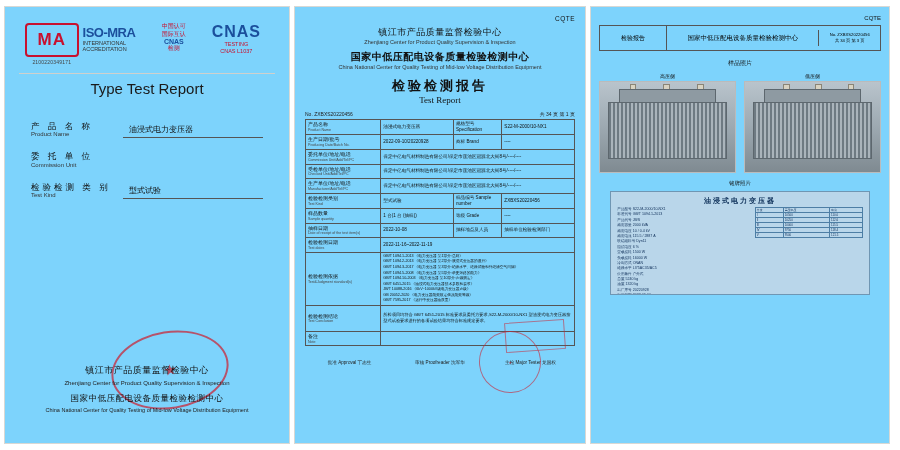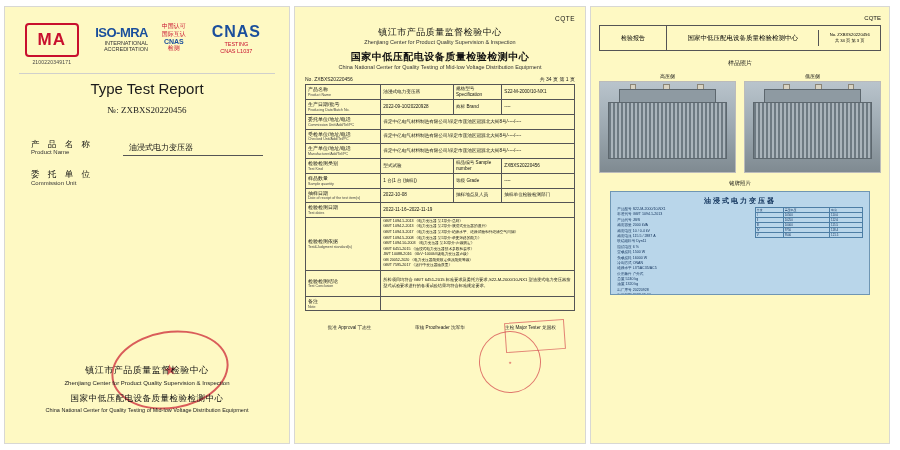--- a/index.html
+++ b/index.html
@@ -11,21 +11,21 @@
   }
   .sheet-row {
     display: flex;
     width: 900px; height: 450px;
     gap: 4px;
     padding: 6px 4px;
     background: #ffffff;
   }
   .page {
     position: relative;
-    background: #fef9c3;
+    background: #7dd3fc;
     border: 1px solid #d8d8d4;
     overflow: hidden;
   }
   .page1 { width: 286px; }
   .page2 { width: 292px; }
   .page3 { width: 300px; }
 
   
   .p1-inner { position: absolute; inset: 6px 10px; }
   .logos {
@@ -33,21 +33,21 @@
     padding: 10px 6px 0 6px;
   }
   .logo-ma { width: 62px; text-align: center; }
   .ma-badge {
     width: 54px; height: 34px; margin: 0 auto;
     border: 2px solid #c8102e; border-radius: 4px;
     color: #c8102e; font-weight: bold; font-size: 17px;
     letter-spacing: 1px; line-height: 30px;
   }
   .ma-num { font-size: 5px; color: #444; margin-top: 2px; letter-spacing: .2px; }
-  .logo-iso { width: 66px; text-align: right; padding-top: 2px; }
+  .logo-iso { width: 66px; text-align: left; padding-top: 2px; }
   .iso-mark {
     font-size: 13px; font-weight: bold; color: #1b4f9c; letter-spacing: -0.5px;
   }
   .iso-sub { font-size: 5.5px; color: #333; }
   .logo-cn { width: 52px; text-align: center; }
   .cn-txt { font-size: 6px; color: #c8102e; line-height: 1.25; }
   .cn-blue { font-size: 7px; color: #1b4f9c; font-weight: bold; }
   .logo-cnas { width: 74px; text-align: center; }
   .cnas-ring {
     font-size: 16px; font-weight: bold; color: #1b4f9c; letter-spacing: 1px;
@@ -208,35 +208,41 @@
         </div>
         <div class="logo-cnas">
           <div class="cnas-ring">CNAS</div>
           <div class="cnas-sub">TESTING</div>
           <div class="cnas-sub">CNAS L1037</div>
         </div>
       </div>
       <div class="hr-red"></div>
 
       <div class="p1-title-en">Type Test Report</div>
-      <div class="p1-no">№: ZXBXS20220456</div>
 
       <div class="p1-fields">
         <div class="fld">
           <div class="fld-label">
             <span class="cn">产 品 名 称</span>
             <span class="en">Product Name</span>
           </div>
           <div class="fld-val">油浸式电力变压器</div>
         </div>
         <div class="fld">
           <div class="fld-label">
             <span class="cn">委 托 单 位</span>
             <span class="en">Commission Unit</span>
           </div>
+        </div>
+        <div class="fld">
+          <div class="fld-label">
+            <span class="cn">检验检测 类 别</span>
+            <span class="en">Test Kind</span>
+          </div>
+          <div class="fld-val">型式试验</div>
         </div>
       </div>
 
       <div class="p1-stamp">
         <span class="star">★</span>
       </div>
 
       <div class="p1-footer">
         <div class="p1-f1">镇江市产品质量监督检验中心</div>
         <div class="p1-f2">Zhenjiang Center for Product Quality Supervision &amp; Inspection</div>
@@ -246,20 +252,22 @@
     </div>
   </div>
 
   <div class="page page2">
     <div class="p2-inner">
       <div class="p2-cqte">CQTE</div>
       <div class="p2-h1">镇江市产品质量监督检验中心</div>
       <div class="p2-h2">Zhenjiang Center for Product Quality Supervision &amp; Inspection</div>
       <div class="p2-h3">国家中低压配电设备质量检验检测中心</div>
       <div class="p2-h4">China National Center for Quality Testing of Mid-low Voltage Distribution Equipment</div>
+      <div class="p2-h5">检验检测报告</div>
+      <div class="p2-h6">Test Report</div>
       <div class="p2-meta">
         <span>No. ZXBXS20220456</span>
         <span>共 34 页 第 1 页</span>
       </div>
 
       <table class="p2">
         <tbody>
             <tr>
           <td class="lbl">
             <span class="cn">产品名称</span>

